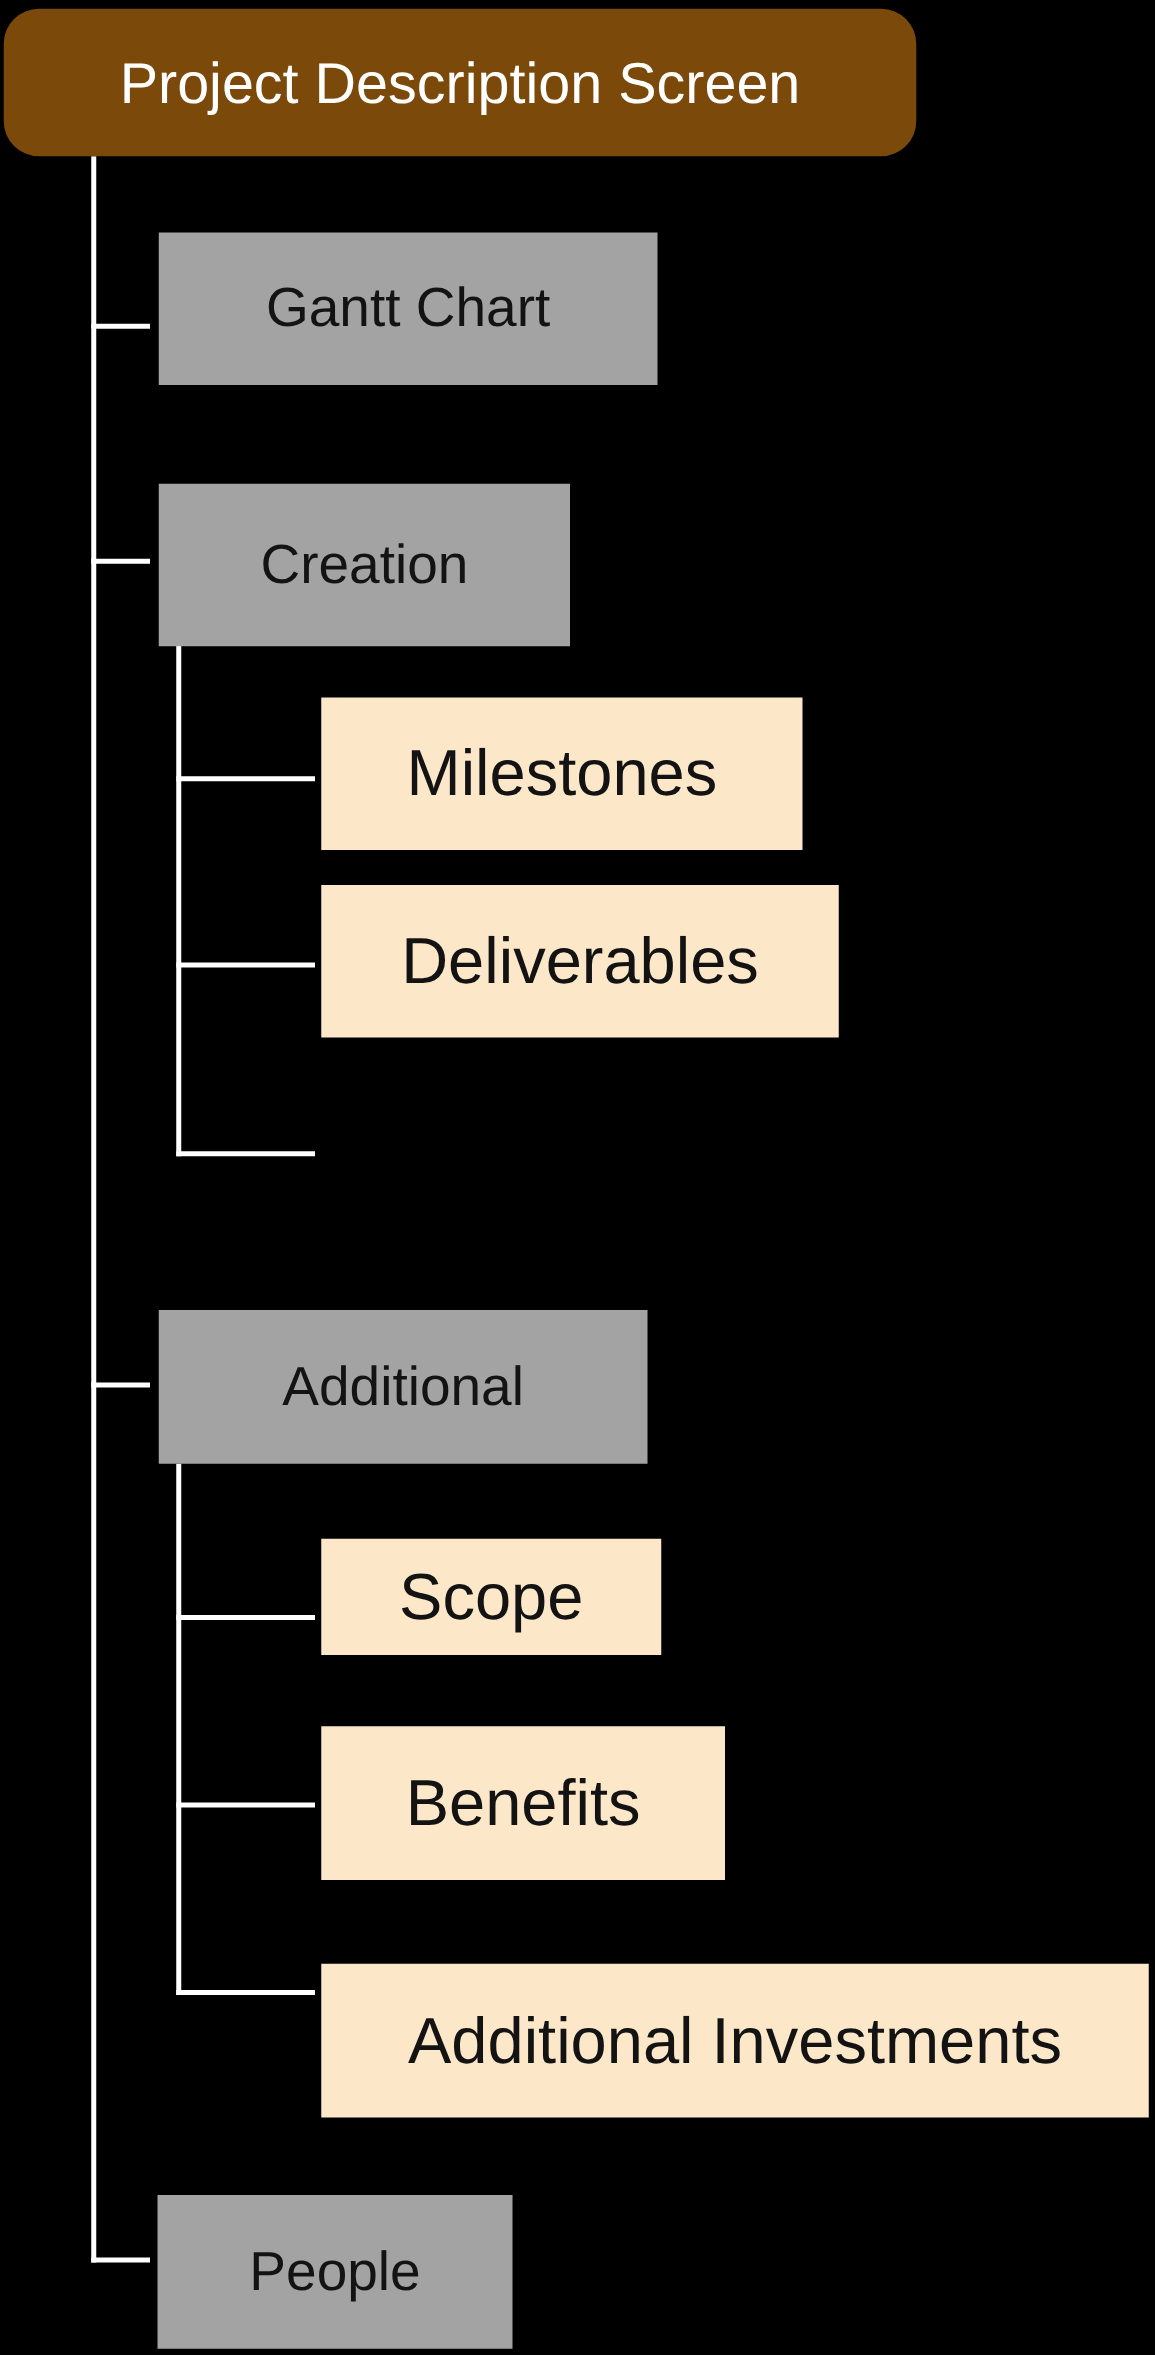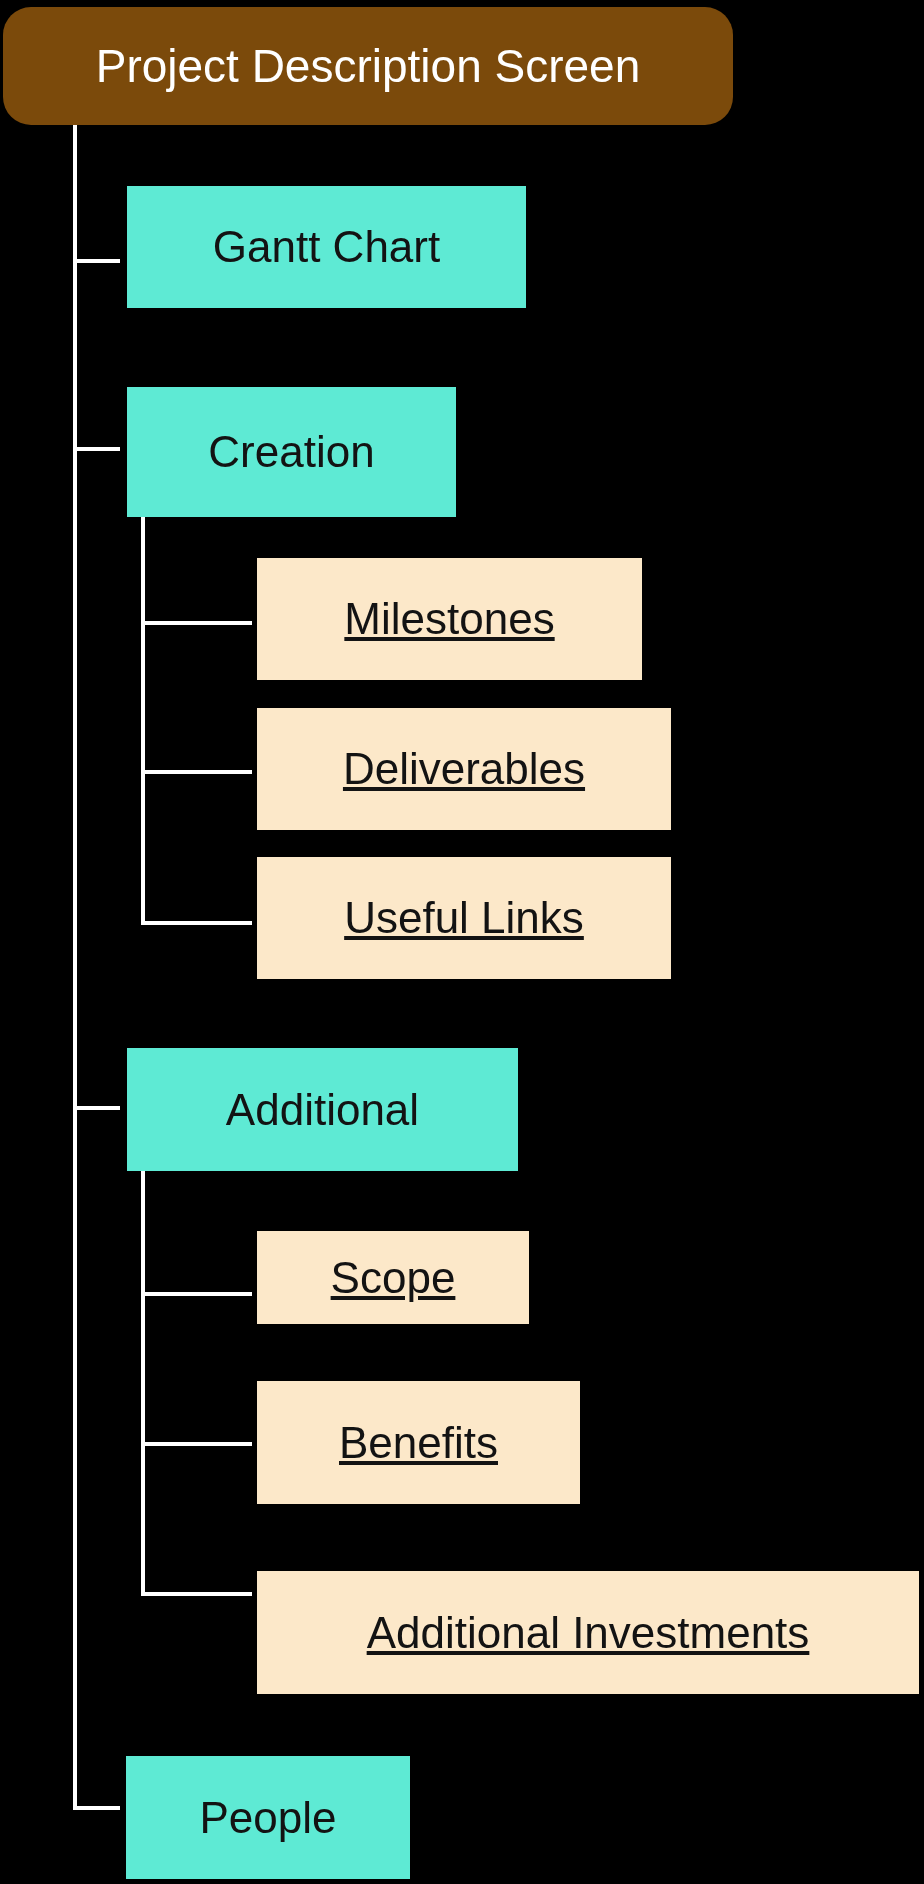--- a/index.html
+++ b/index.html
@@ -20,22 +20,22 @@
     font-weight: 500;
     white-space: nowrap;
   }
   .root-node {
     left: 3px; top: 7px; width: 730px; height: 118px;
     background: #7B4A0B;
     border-radius: 28px;
     color: #ffffff;
     font-size: 46px;
   }
-  .lvl1 { background: #5eead4; font-size: 44px; }
-  .lvl2 { background: #FCE8C9; font-size: 44px; text-decoration: underline; }
+  .lvl1 { background: #a3a3a3; font-size: 44px; }
+  .lvl2 { background: #FCE8C9; font-size: 52px; }
 
   .gantt       { left: 127px; top: 186px;  width: 399px; height: 122px; }
   .creation    { left: 127px; top: 387px;  width: 329px; height: 130px; }
   .milestones  { left: 257px; top: 558px;  width: 385px; height: 122px; }
   .deliverables{ left: 257px; top: 708px;  width: 414px; height: 122px; }
   .useful      { left: 257px; top: 857px;  width: 414px; height: 122px; }
   .foundation  { left: 127px; top: 1048px; width: 391px; height: 123px; }
   .scope       { left: 257px; top: 1231px; width: 272px; height: 93px; }
   .benefits    { left: 257px; top: 1381px; width: 323px; height: 123px; }
   .additional  { left: 257px; top: 1531px; width: 662px; height: 123px; margin-top: 40px; }
@@ -82,21 +82,20 @@
   <div class="node root-node">Project Description Screen</div>
 
   <div class="node lvl1 gantt">Gantt Chart</div>
 
   <div class="node lvl1 creation">Creation</div>
 
   <div class="node lvl2 milestones">Milestones</div>
 
   <div class="node lvl2 deliverables">Deliverables</div>
 
-  <div class="node lvl2 useful">Useful Links</div>
 
   <div class="node lvl1 foundation">Additional</div>
 
   <div class="node lvl2 scope">Scope</div>
 
   <div class="node lvl2 benefits">Benefits</div>
 
   <div class="node lvl2 additional">Additional Investments</div>
 
   <div class="node lvl1 people">People</div>

